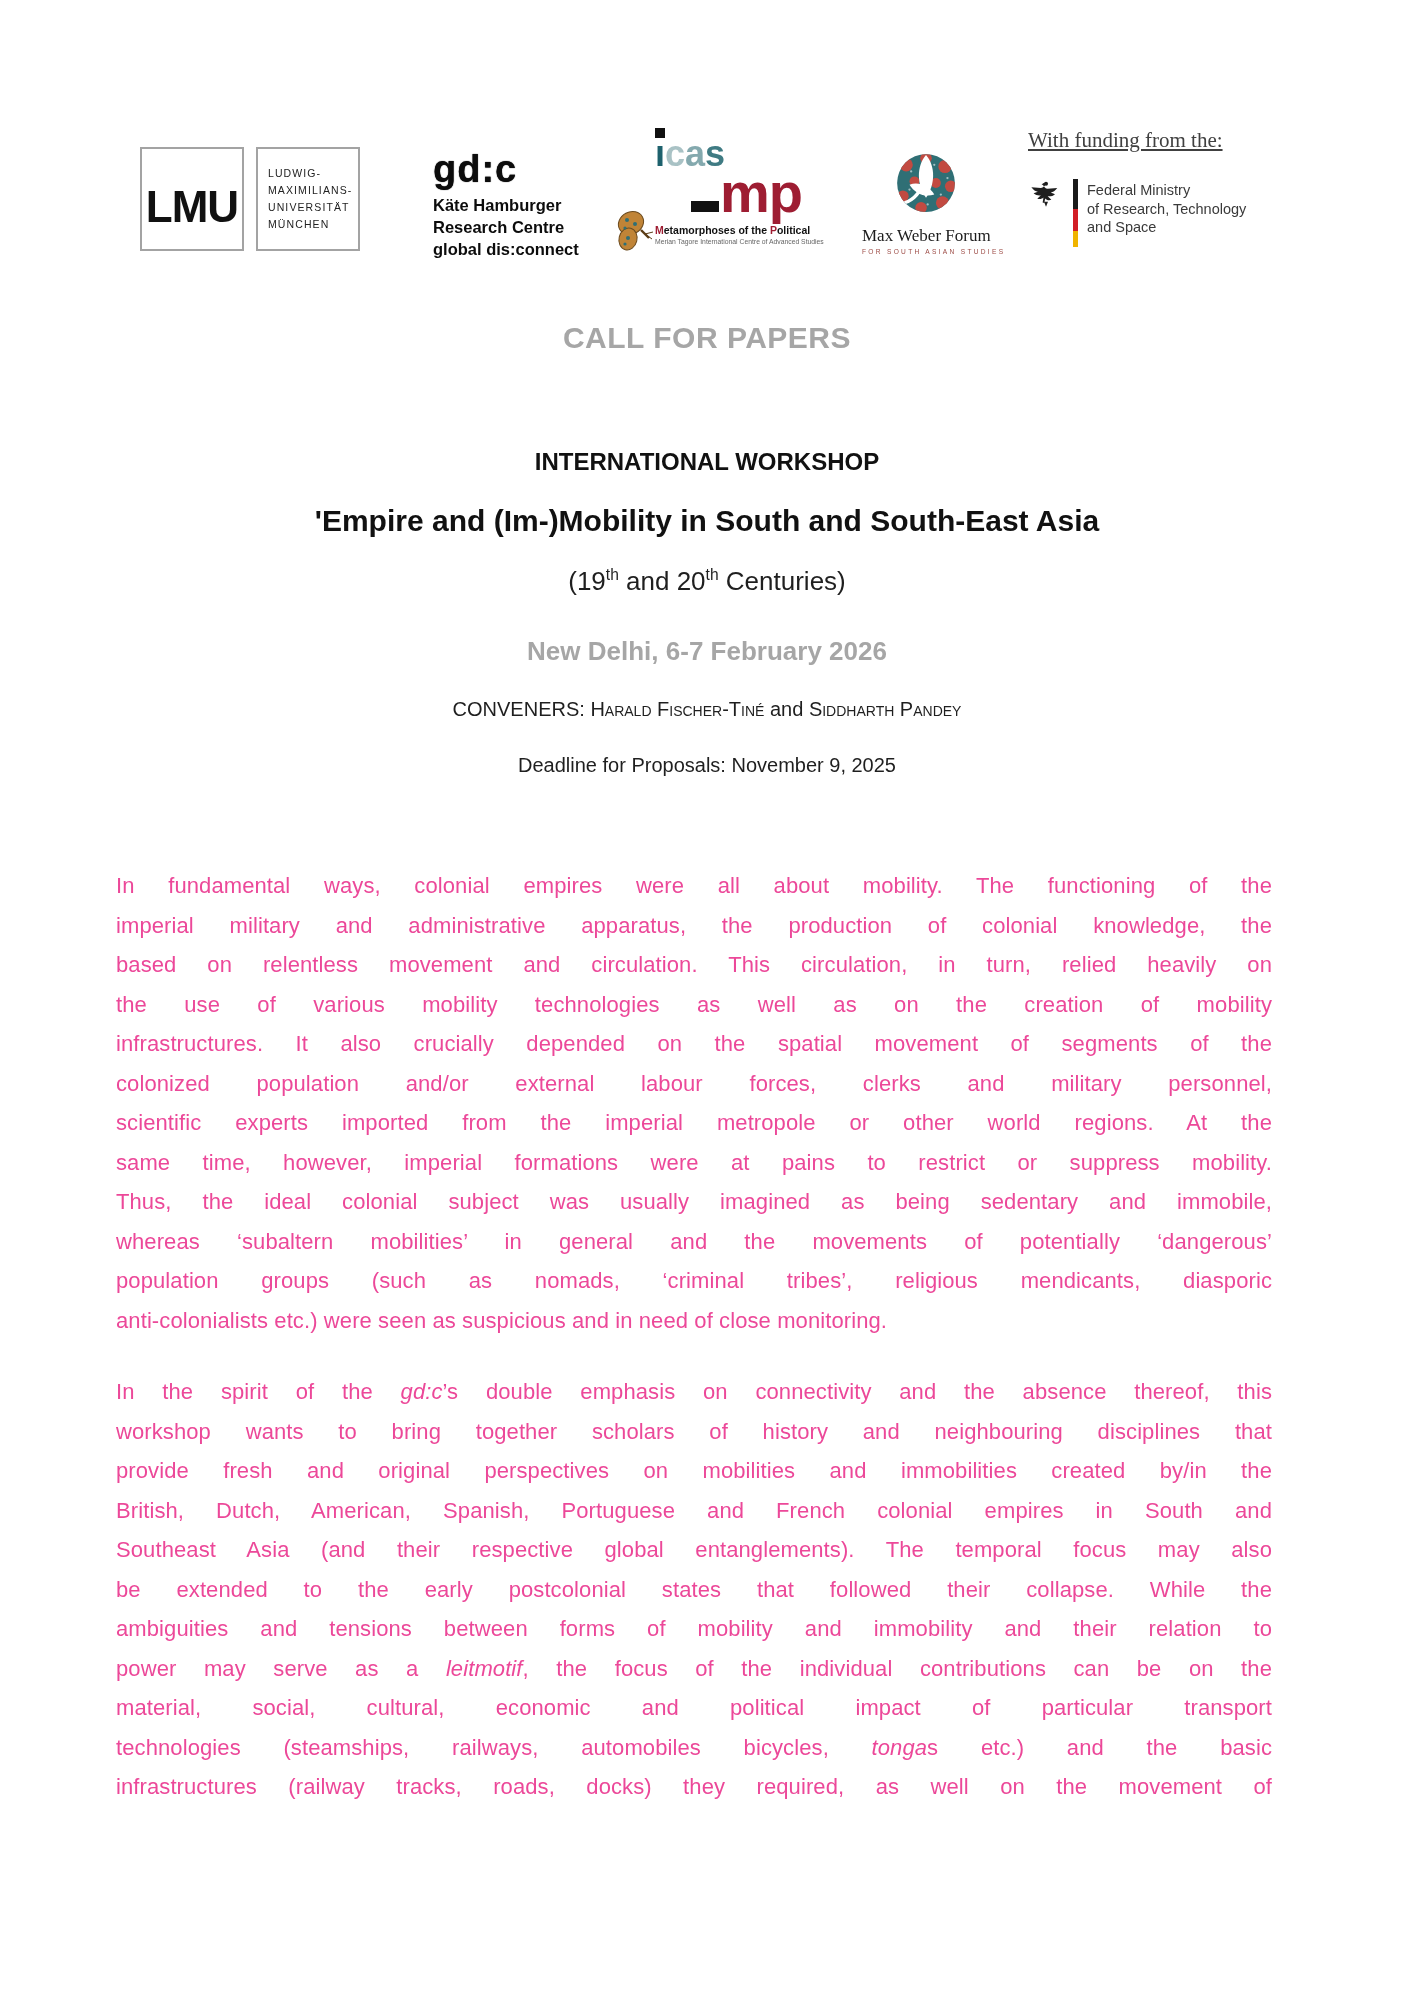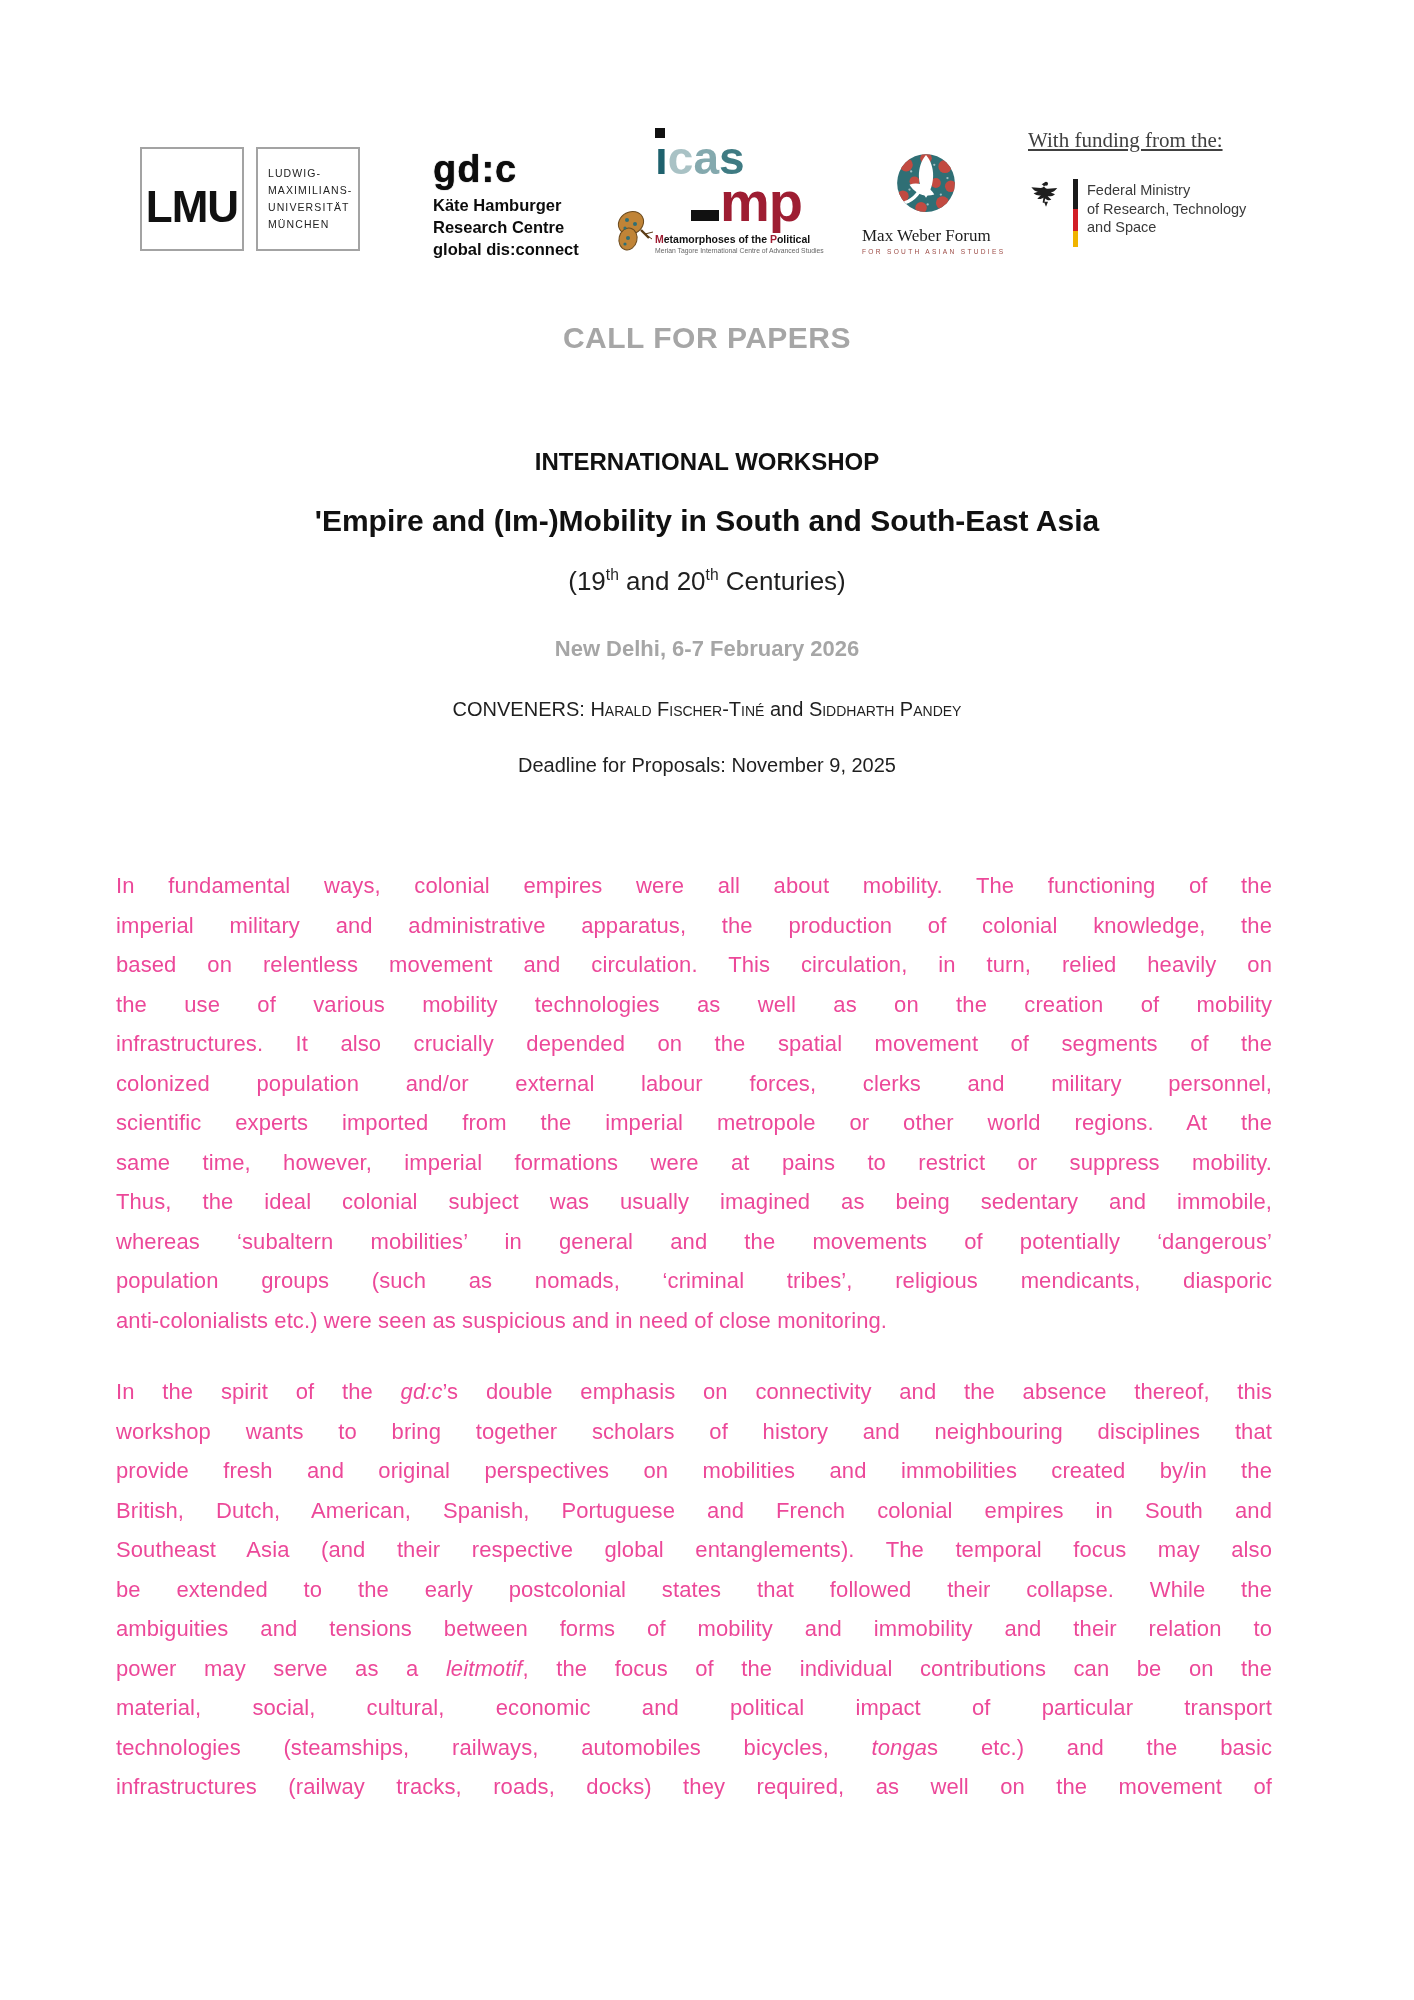--- a/index.html
+++ b/index.html
@@ -12,21 +12,21 @@
   .lmu{left:140px;top:147px;display:flex;gap:12px;}
   .lmu-box{width:104px;height:104px;border:2px solid #a3a3a3;box-sizing:border-box;display:flex;}
   .lmu-acronym{align-items:center;justify-content:center;font-size:44px;font-weight:700;color:#111;letter-spacing:-1px;padding-top:16px;}
   .lmu-name{flex-direction:column;justify-content:center;padding:8px 0 8px 10px;font-size:10.5px;letter-spacing:1.1px;line-height:1.6;color:#222;}
   
   .gdc{left:433px;top:150px;width:170px;}
   .gdc-mark{font-size:38px;font-weight:800;color:#0c0c0c;letter-spacing:1px;text-shadow:0 0 1px #000;line-height:1;}
   .gdc-lines{margin-top:7px;font-size:16.5px;font-weight:700;color:#0c0c0c;line-height:1.33;}
   
   .icasmp{left:655px;top:138px;width:170px;}
-  .icas-row{font-size:46px;font-weight:700;line-height:.9;letter-spacing:0;}
+  .icas-row{font-size:36px;font-weight:700;line-height:.9;letter-spacing:0;}
   .icas-row span{display:inline-block;}
   .sq-dot{position:relative;}
   .sq-dot::before{content:"";position:absolute;top:-10px;left:0;width:10px;height:10px;background:#111;}
   .mp-row{margin-left:36px;margin-top:2px;line-height:.75;white-space:nowrap;}
   .mp-sq{display:inline-block;width:28px;height:11px;background:#111;margin-right:1px;vertical-align:baseline;}
   .mp{font-size:56px;font-weight:700;color:#9e1d32;letter-spacing:-1px;}
   .icas-tagline{margin-top:10px;font-size:10.5px;font-weight:700;color:#111;white-space:nowrap;}
   .icas-tagline .red{color:#9e1d32;}
   .icas-subline{margin-top:2px;font-size:6.8px;color:#666;white-space:nowrap;}
   .butterfly{position:absolute;left:-40px;top:70px;}
@@ -43,21 +43,21 @@
   .stripe .s-red{height:22px;background:#d21e26;}
   .stripe .s-gold{height:16px;background:#f0b400;}
   .ministry-text{font-size:14.5px;line-height:18.5px;color:#3a3a3a;padding-top:2px;}
 
   
   .cline{position:absolute;left:0;right:0;text-align:center;line-height:1.2;}
   .kicker{top:320px;font-size:30px;font-weight:700;color:#a6a6a6;letter-spacing:.5px;}
   .workshop{top:448px;font-size:24px;font-weight:700;color:#111;}
   .doc-title{top:503px;font-size:30px;font-weight:700;color:#111;}
   .subtitle{top:566px;font-size:26px;color:#1f1f1f;}
-  .venue{top:636px;font-size:22px;font-weight:700;color:#a6a6a6;}
+  .venue{top:636px;font-size:26px;font-weight:700;color:#a6a6a6;}
   .conveners{top:697px;font-size:20px;color:#1f1f1f;}
   .deadline{top:753px;font-size:20px;color:#1f1f1f;}
   .sup{vertical-align:super;font-size:60%;line-height:0;}
   .sc{font-variant:small-caps;}
   .italic{font-style:italic;}
 
   
   .body{position:absolute;left:116px;top:866px;width:1156px;font-size:22px;color:#ec4899;letter-spacing:.1px;}
   .para{margin:0 0 32px 0;}
   .line{line-height:39.5px;text-align:justify;text-align-last:justify;}

